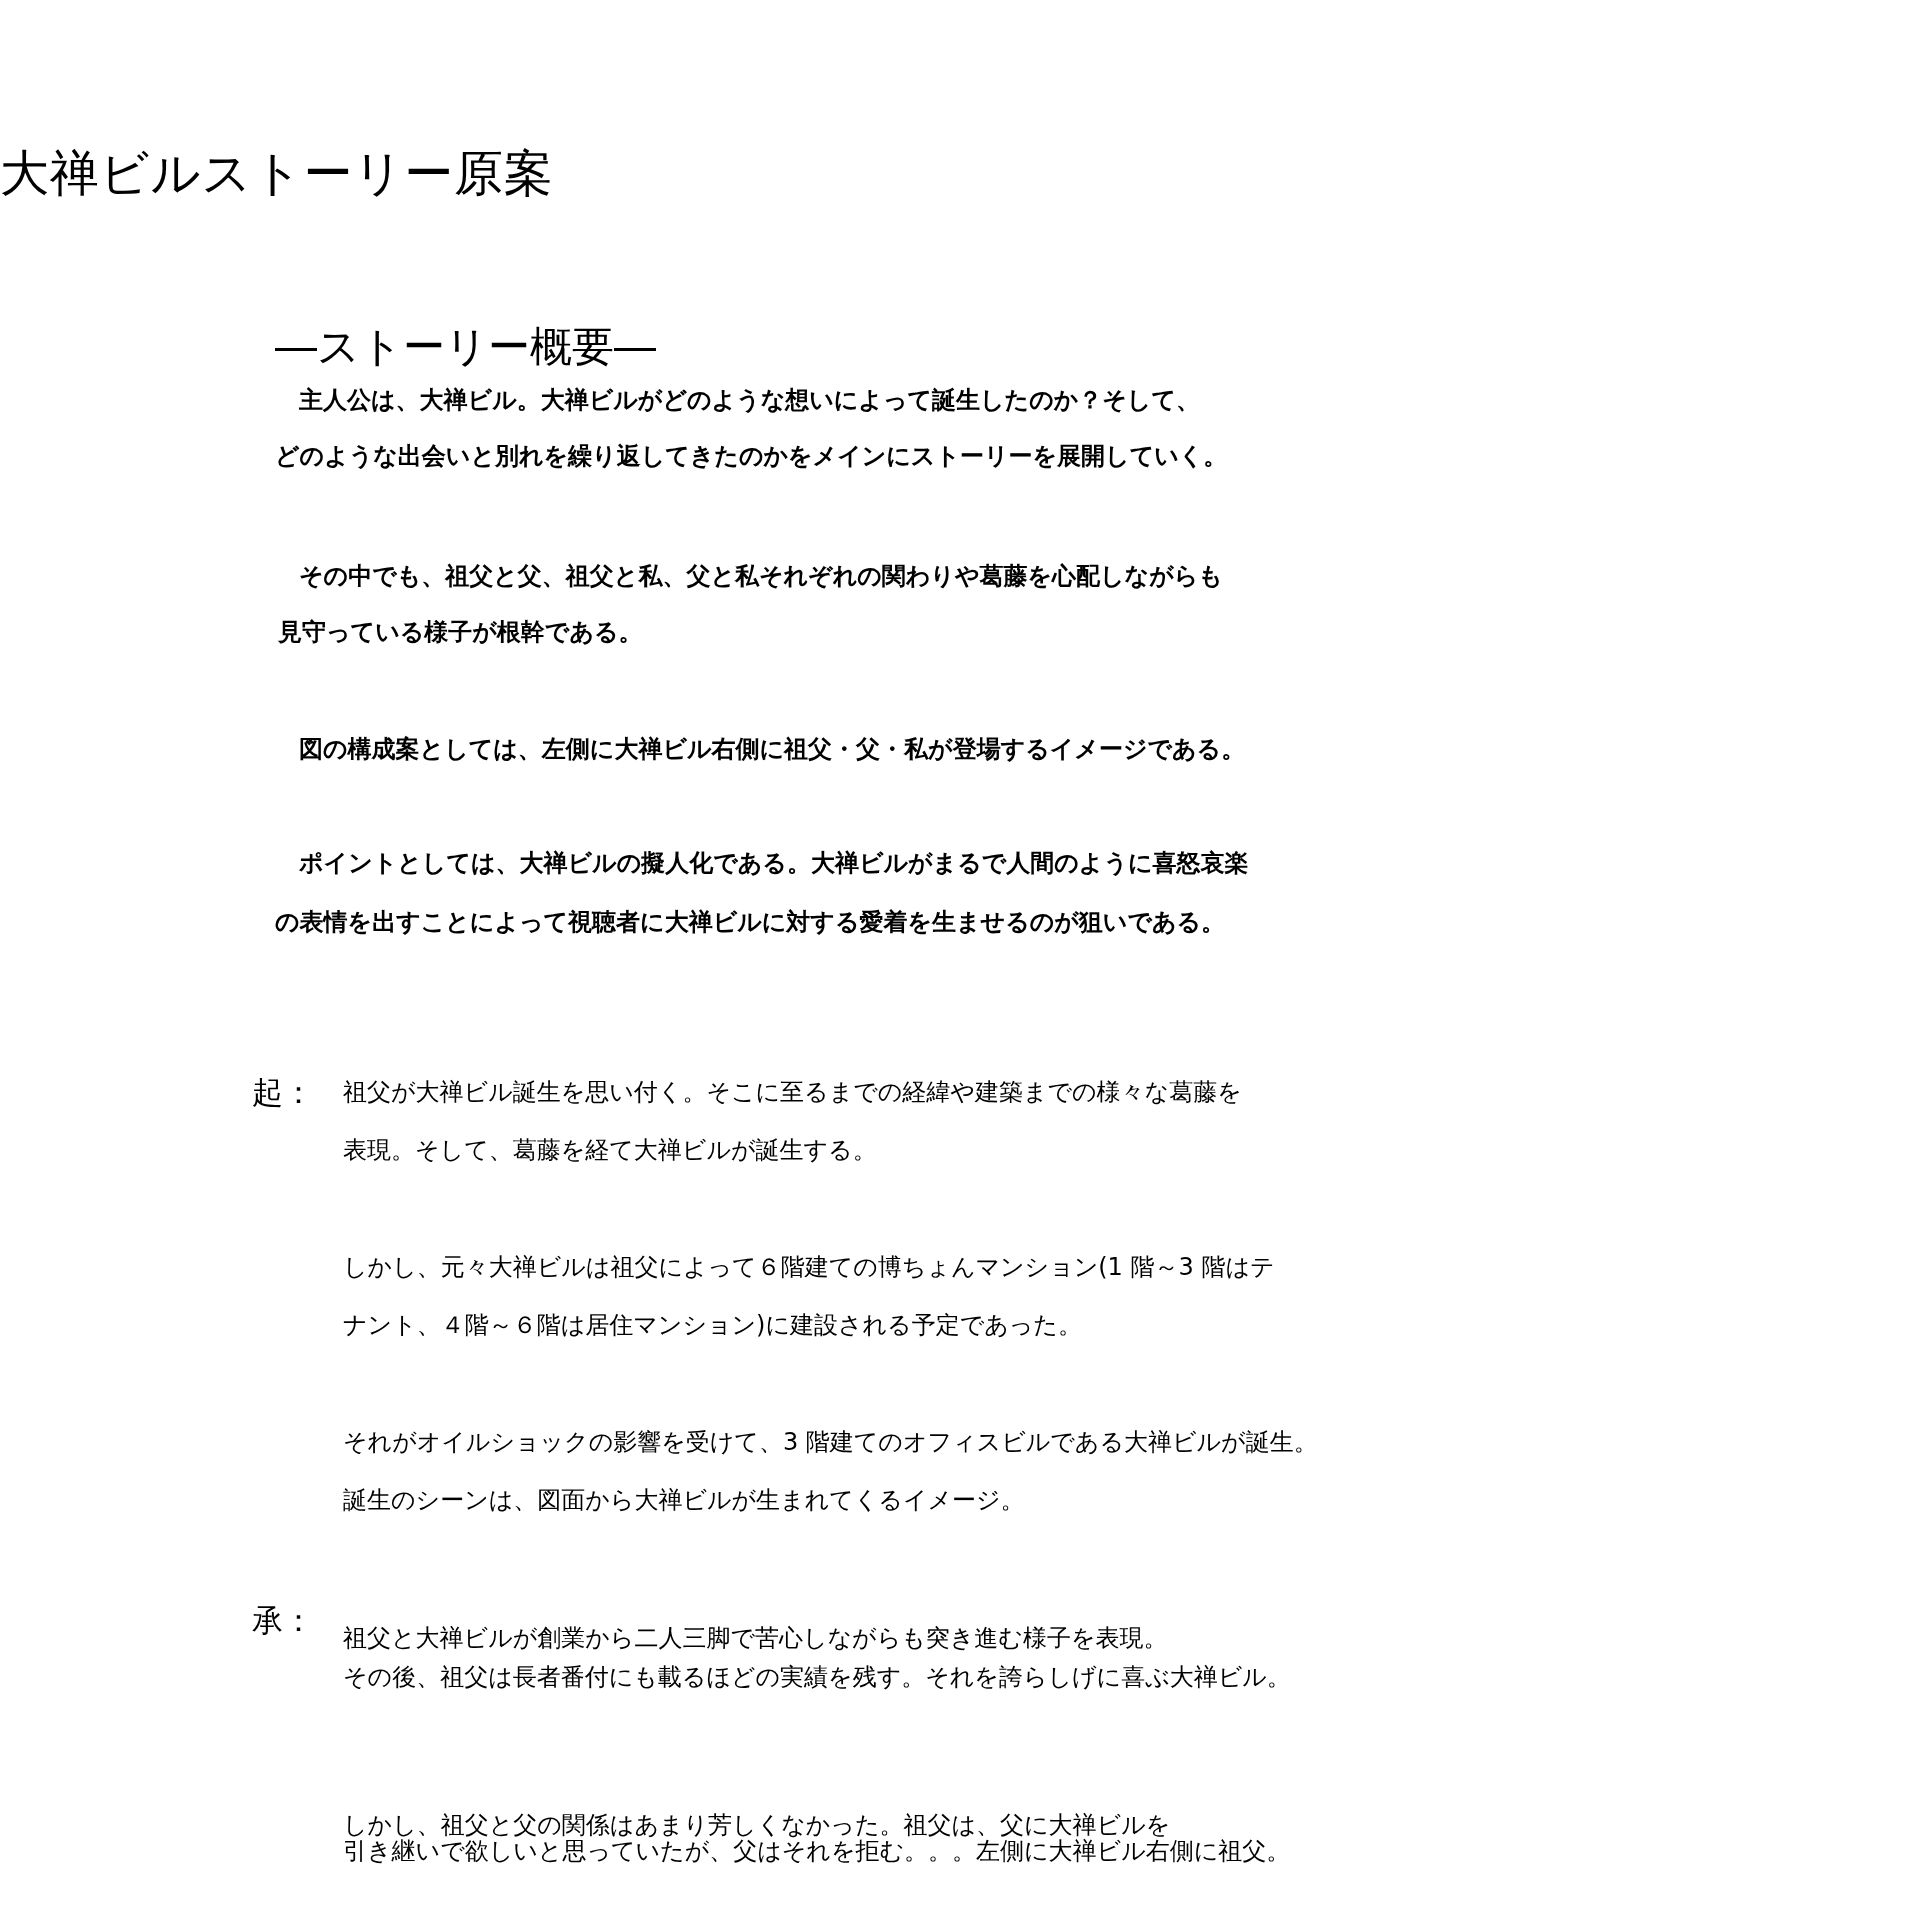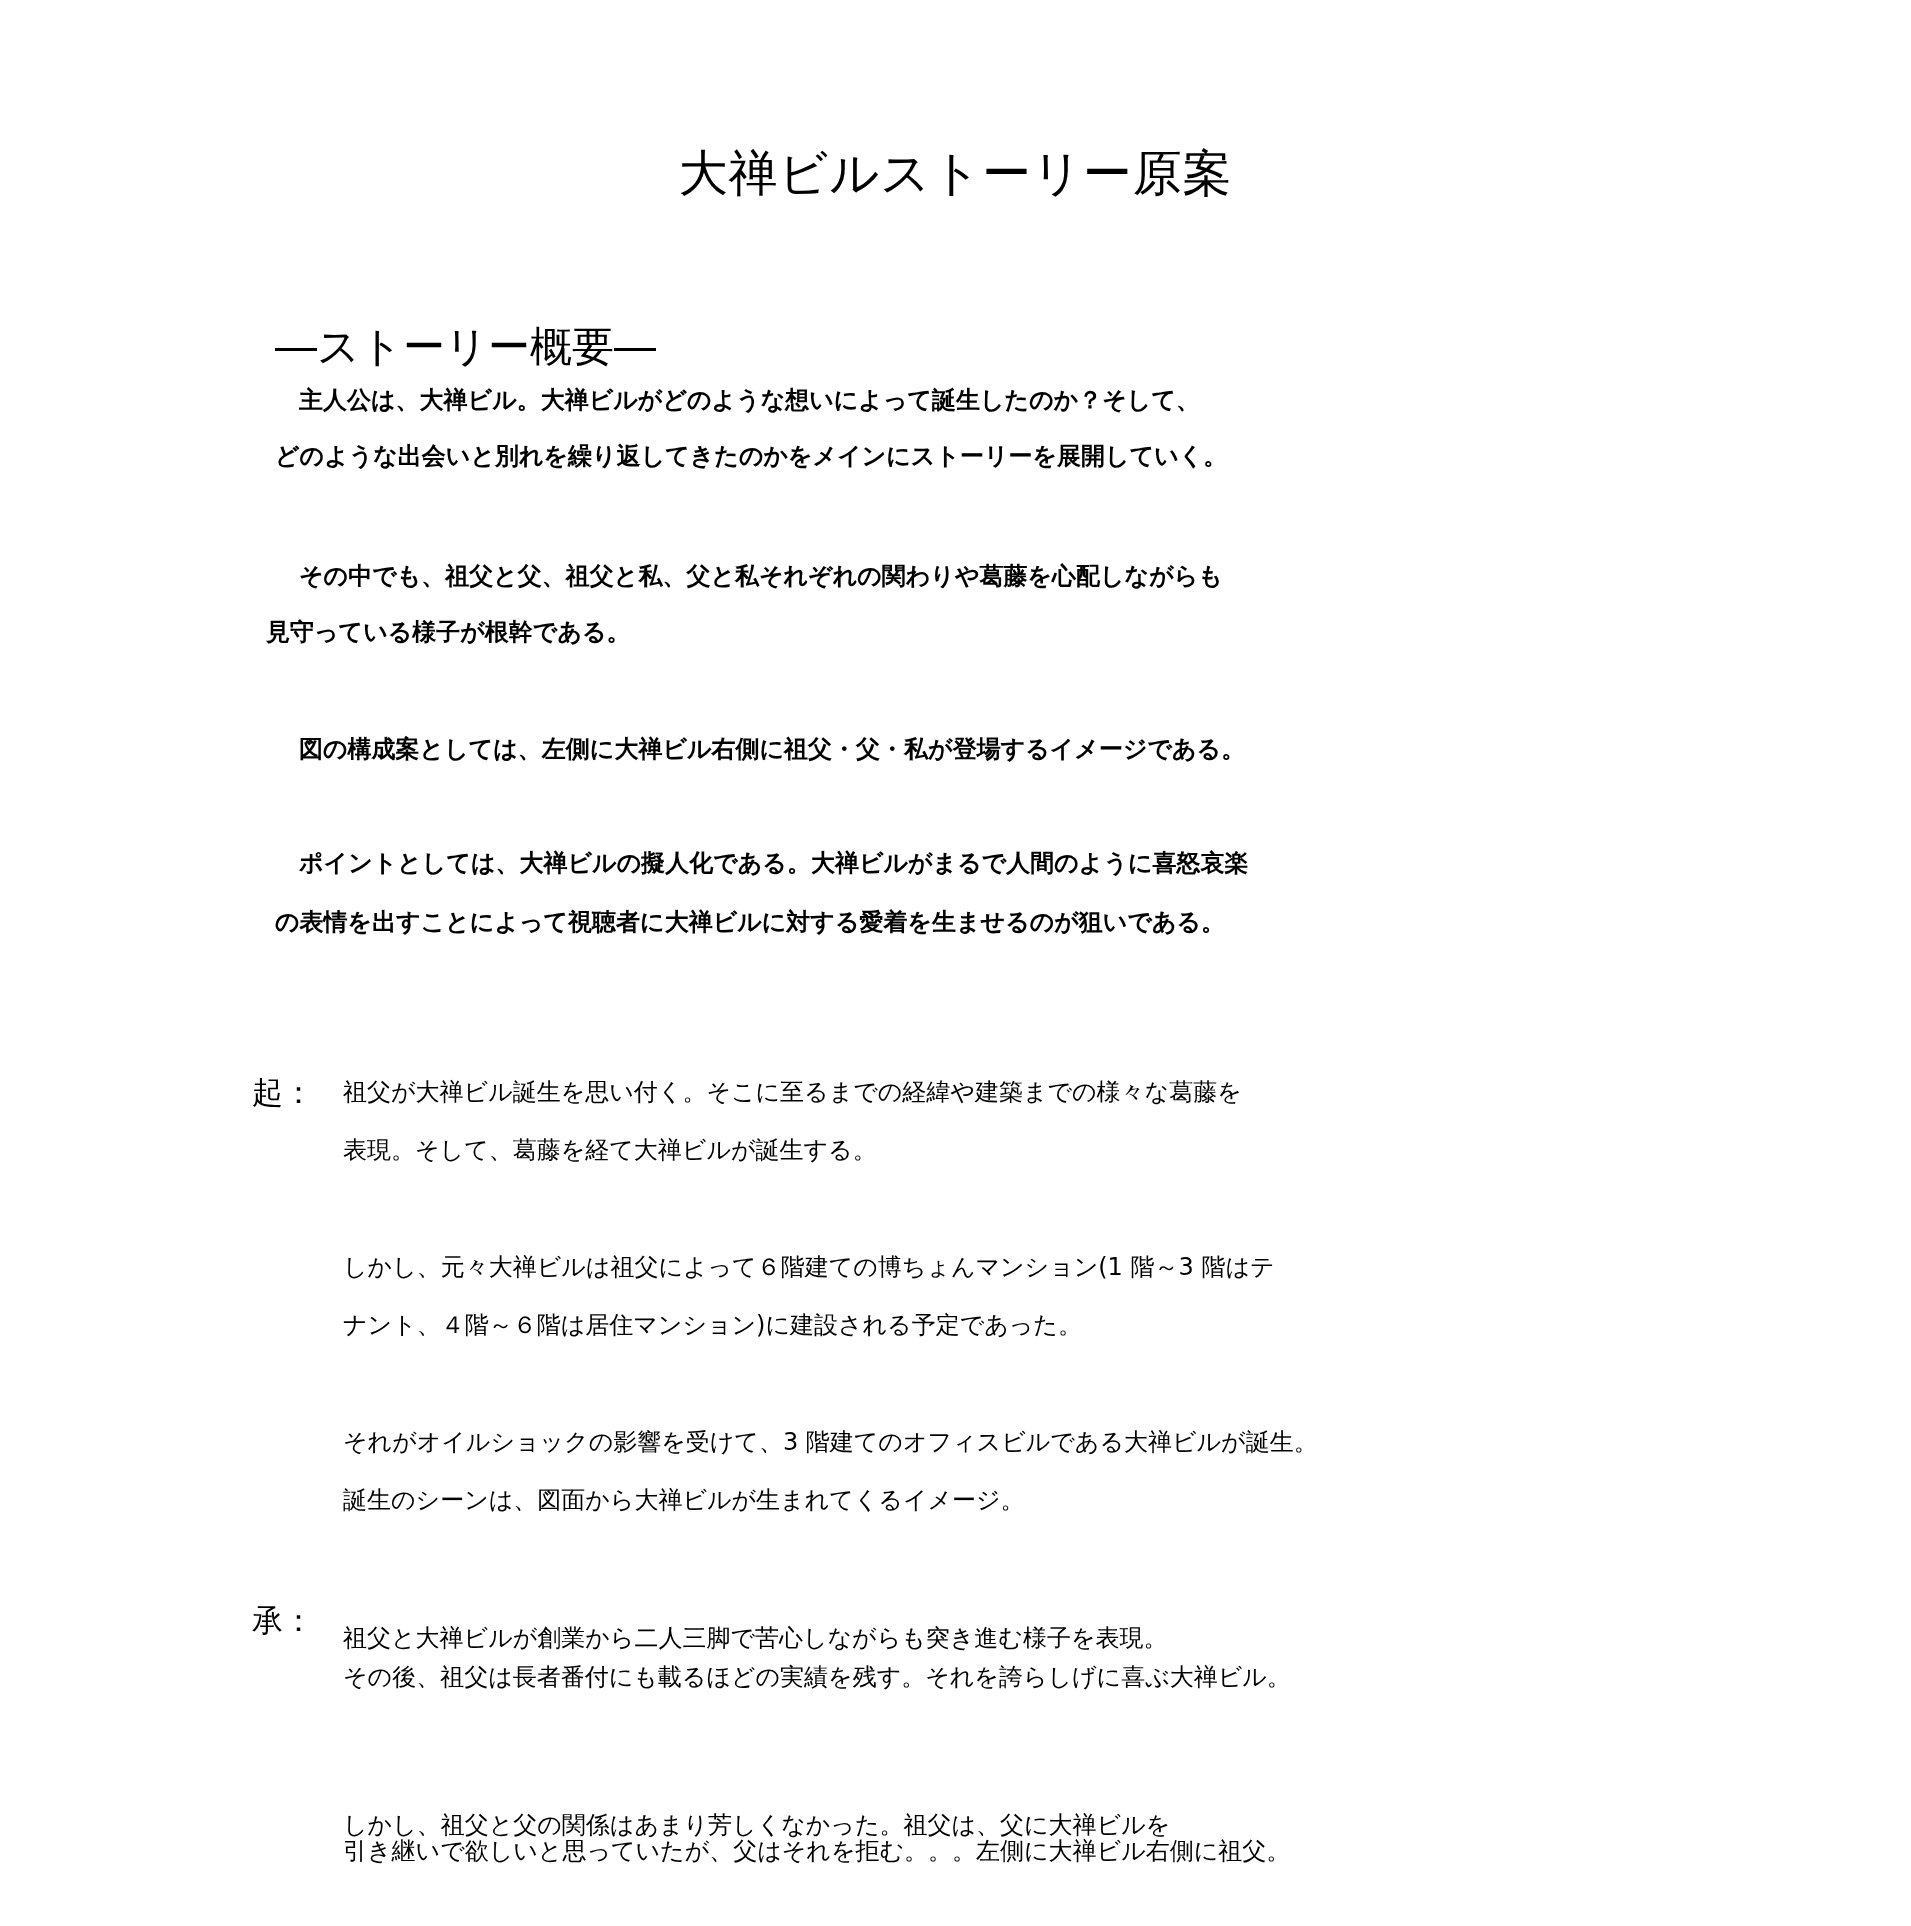--- a/index.html
+++ b/index.html
@@ -13,21 +13,20 @@
       position: relative;
       overflow: hidden;
       color: #000000;
       font-family: "DejaVu Sans", "Liberation Sans", sans-serif;
     }
     .page-title {
       position: absolute;
       left: 0;
       width: 1911px;
       top: 143px;
-      text-align: center;
       font-family: "DejaVu Serif", "Liberation Serif", serif;
       font-size: 49px;
       line-height: 62px;
       letter-spacing: 0.8px;
     }
     .section-heading {
       position: absolute;
       left: 275px;
       top: 326px;
       font-size: 42px;
@@ -55,21 +54,21 @@
 
   <div class="page-title">大禅ビルストーリー原案</div>
 
   <div class="section-heading">―ストーリー概要―</div>
 
   <div class="overview">
     <div class="line" style="left:275px; top:379px;">　主人公は、大禅ビル。大禅ビルがどのような想いによって誕生したのか？そして、</div>
     <div class="line" style="left:275px; top:435px;">どのような出会いと別れを繰り返してきたのかをメインにストーリーを展開していく。</div>
 
     <div class="line" style="left:275px; top:555px;">　その中でも、祖父と父、祖父と私、父と私それぞれの関わりや葛藤を心配しながらも</div>
-    <div class="line" style="left:266px; top:611px;">見守っている様子が根幹である。</div>
+    <div class="line" style="left:278px; top:611px;">見守っている様子が根幹である。</div>
 
     <div class="line" style="left:275px; top:728px;">　図の構成案としては、左側に大禅ビル右側に祖父・父・私が登場するイメージである。</div>
 
     <div class="line" style="left:275px; top:844px;font-family:Liberation Mono, monospace;">　ポイントとしては、大禅ビルの擬人化である。大禅ビルがまるで人間のように喜怒哀楽</div>
     <div class="line" style="left:275px; top:901px;font-family:Liberation Serif, serif;">の表情を出すことによって視聴者に大禅ビルに対する愛着を生ませるのが狙いである。</div>
   </div>
 
   <div>
     <div class="bullet-label" style="left:252px; top:1071px;">起：</div>
     <div class="line" style="left:343px; top:1071px;">祖父が大禅ビル誕生を思い付く。そこに至るまでの経緯や建築までの様々な葛藤を</div>

